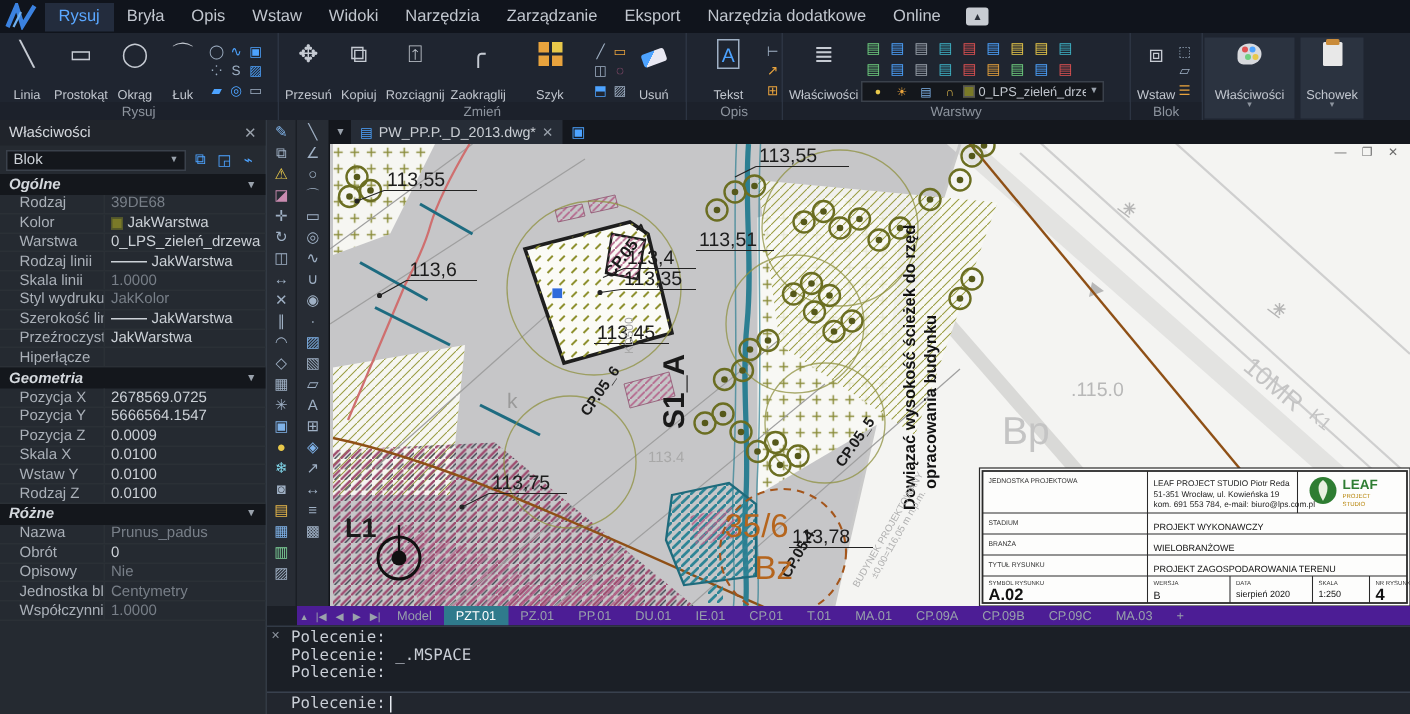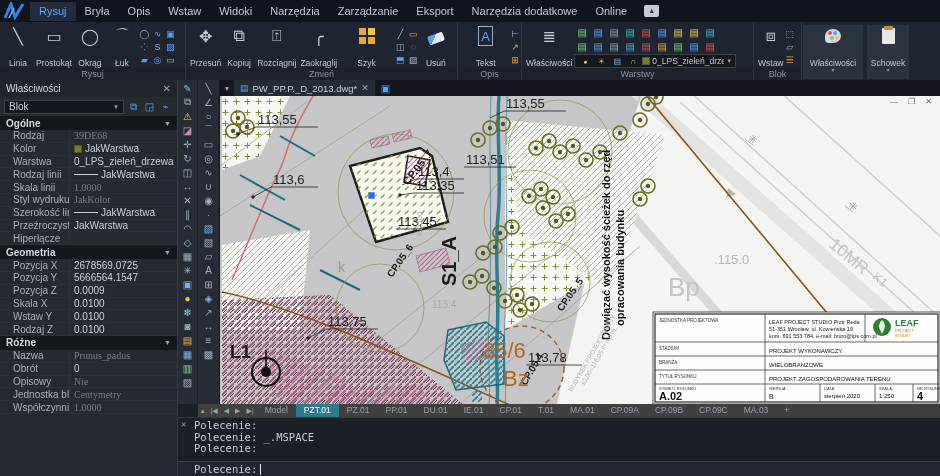--- a/index.html
+++ b/index.html
@@ -45,26 +45,26 @@
   .eraser { width:16px; height:9px; background:linear-gradient(135deg,#4da3ff 40%,#e8e8f2 40%); transform:rotate(-20deg); border-radius:2px; margin-top:5px; }
 
   
   .props { position:absolute; left:0; top:80px; width:178px; height:396px; background:#252a31; border-right:1px solid #333a44; font-size:10px; }
   .props-head { height:17px; background:#20242b; display:flex; align-items:center; padding:0 6px; color:#d4d8dd; }
   .props-head .x { margin-left:auto; color:#9aa2ac; font-size:10px; }
   .props-combo-row { height:19px; display:flex; align-items:center; padding:0 4px; gap:3px; }
   .props-combo { width:120px; height:14px; background:#14171c; border:1px solid #3a414b; display:flex; align-items:center; padding:0 4px; color:#ccd1d7; }
   .props-combo .cc { margin-left:auto; font-size:6px; color:#9aa2ac; }
   .pc-icon { width:13px; text-align:center; color:#4da3ff; font-size:10px; }
-  .sect { height:14px; background:#14171c; display:flex; align-items:center; padding:0 6px; color:#d4d8dd; font-weight:bold; }
+  .sect { height:14px; background:#14171c; display:flex; align-items:center; padding:0 6px; color:#d4d8dd; font-weight:bold;font-style:italic; }
   .sect .cc { margin-left:auto; font-size:7px; color:#9aa2ac; font-weight:normal; }
   .prow { height:12.8px; display:flex; align-items:center; border-bottom:1px solid #2b3036; }
   .prow .pl { width:70px; padding-left:13px; color:#aab0b8; border-right:1px solid #2b3036; overflow:hidden; white-space:nowrap; height:100%; display:flex; align-items:center; }
   .prow .pv { flex:1; padding-left:4px; color:#ccd1d7; display:flex; align-items:center; gap:3px; overflow:hidden; white-space:nowrap; }
-  .prow .pv.muted { color:#787f88;font-family:Liberation Serif, serif; }
+  .prow .pv.muted { color:#787f88; }
   .swatch { width:8px; height:8px; background:#7a7a28; border:1px solid #55592a; display:inline-block; }
   .lsample { display:inline-block; width:24px; border-top:1px solid #ccd1d7; }
 
   
   .strip { position:absolute; top:80px; height:324px; background:#272c34; display:flex; flex-direction:column; align-items:center; padding-top:1px; }
   .strip1 { left:178px; width:20px; border-right:1px solid #1a1e25; }
   .strip2 { left:198px; width:22px; border-right:1px solid #12151a; }
   .mini-icon { width:16px; height:14px; display:flex; align-items:center; justify-content:center; font-size:10px; color:#9fb0c4; flex:0 0 14px; }
 
   
@@ -72,21 +72,21 @@
   .ft-caret { width:14px; text-align:center; color:#9aa2ac; font-size:7px; }
   .filetab { display:flex; align-items:center; gap:4px; background:#262c36; height:16px; padding:0 6px; color:#c9cdd3; font-size:9.5px; }
   .filetab .doc { color:#4da3ff; font-size:9px; }
   .filetab .x { color:#9aa2ac; font-size:9px; }
   .newdoc { margin-left:6px; color:#4da3ff; font-size:10px; }
   .canvas { position:absolute; left:220px; top:96px; width:720px; height:308px; background:#c6c6c8; overflow:hidden; }
   .canvas svg { display:block; }
   .win-ctrls { position:absolute; right:4px; top:1px; color:#6a6a6a; font-size:8px; letter-spacing:4px; }
 
   
-  .layoutbar { position:absolute; left:198px; top:404px; width:742px; height:13px; background:#404040; display:flex; align-items:center; font-size:8.5px; }
+  .layoutbar { position:absolute; left:198px; top:404px; width:742px; height:13px; background:#4c1d95; display:flex; align-items:center; font-size:8.5px; }
   .lt-nav { color:#9aa2ac; font-size:7px; padding:0 3px; }
   .ltab { padding:1px 8px 2px; color:#97a0ab; }
   .ltab.active { background:#2f7a8c; color:#fff; }
 
   
   .cmd { position:absolute; left:178px; top:417px; width:762px; height:59px; background:#1b1f26; border-top:1px solid #323a46; font-family:"DejaVu Sans Mono", monospace; font-size:10.5px; color:#c9ced6; }
   .cmd .x { position:absolute; left:3px; top:1px; color:#8d949e; font-size:9px; }
   .cmd-lines { padding:2px 0 0 16px; line-height:11.5px; }
   .cmd-prompt { position:absolute; left:0; bottom:0; width:100%; height:15px; background:#22262e; border-top:1px solid #39414e; display:flex; align-items:center; padding-left:16px; }
   .cursor { display:inline-block; width:1px; height:11px; background:#e8ecf2; margin-left:3px; }

